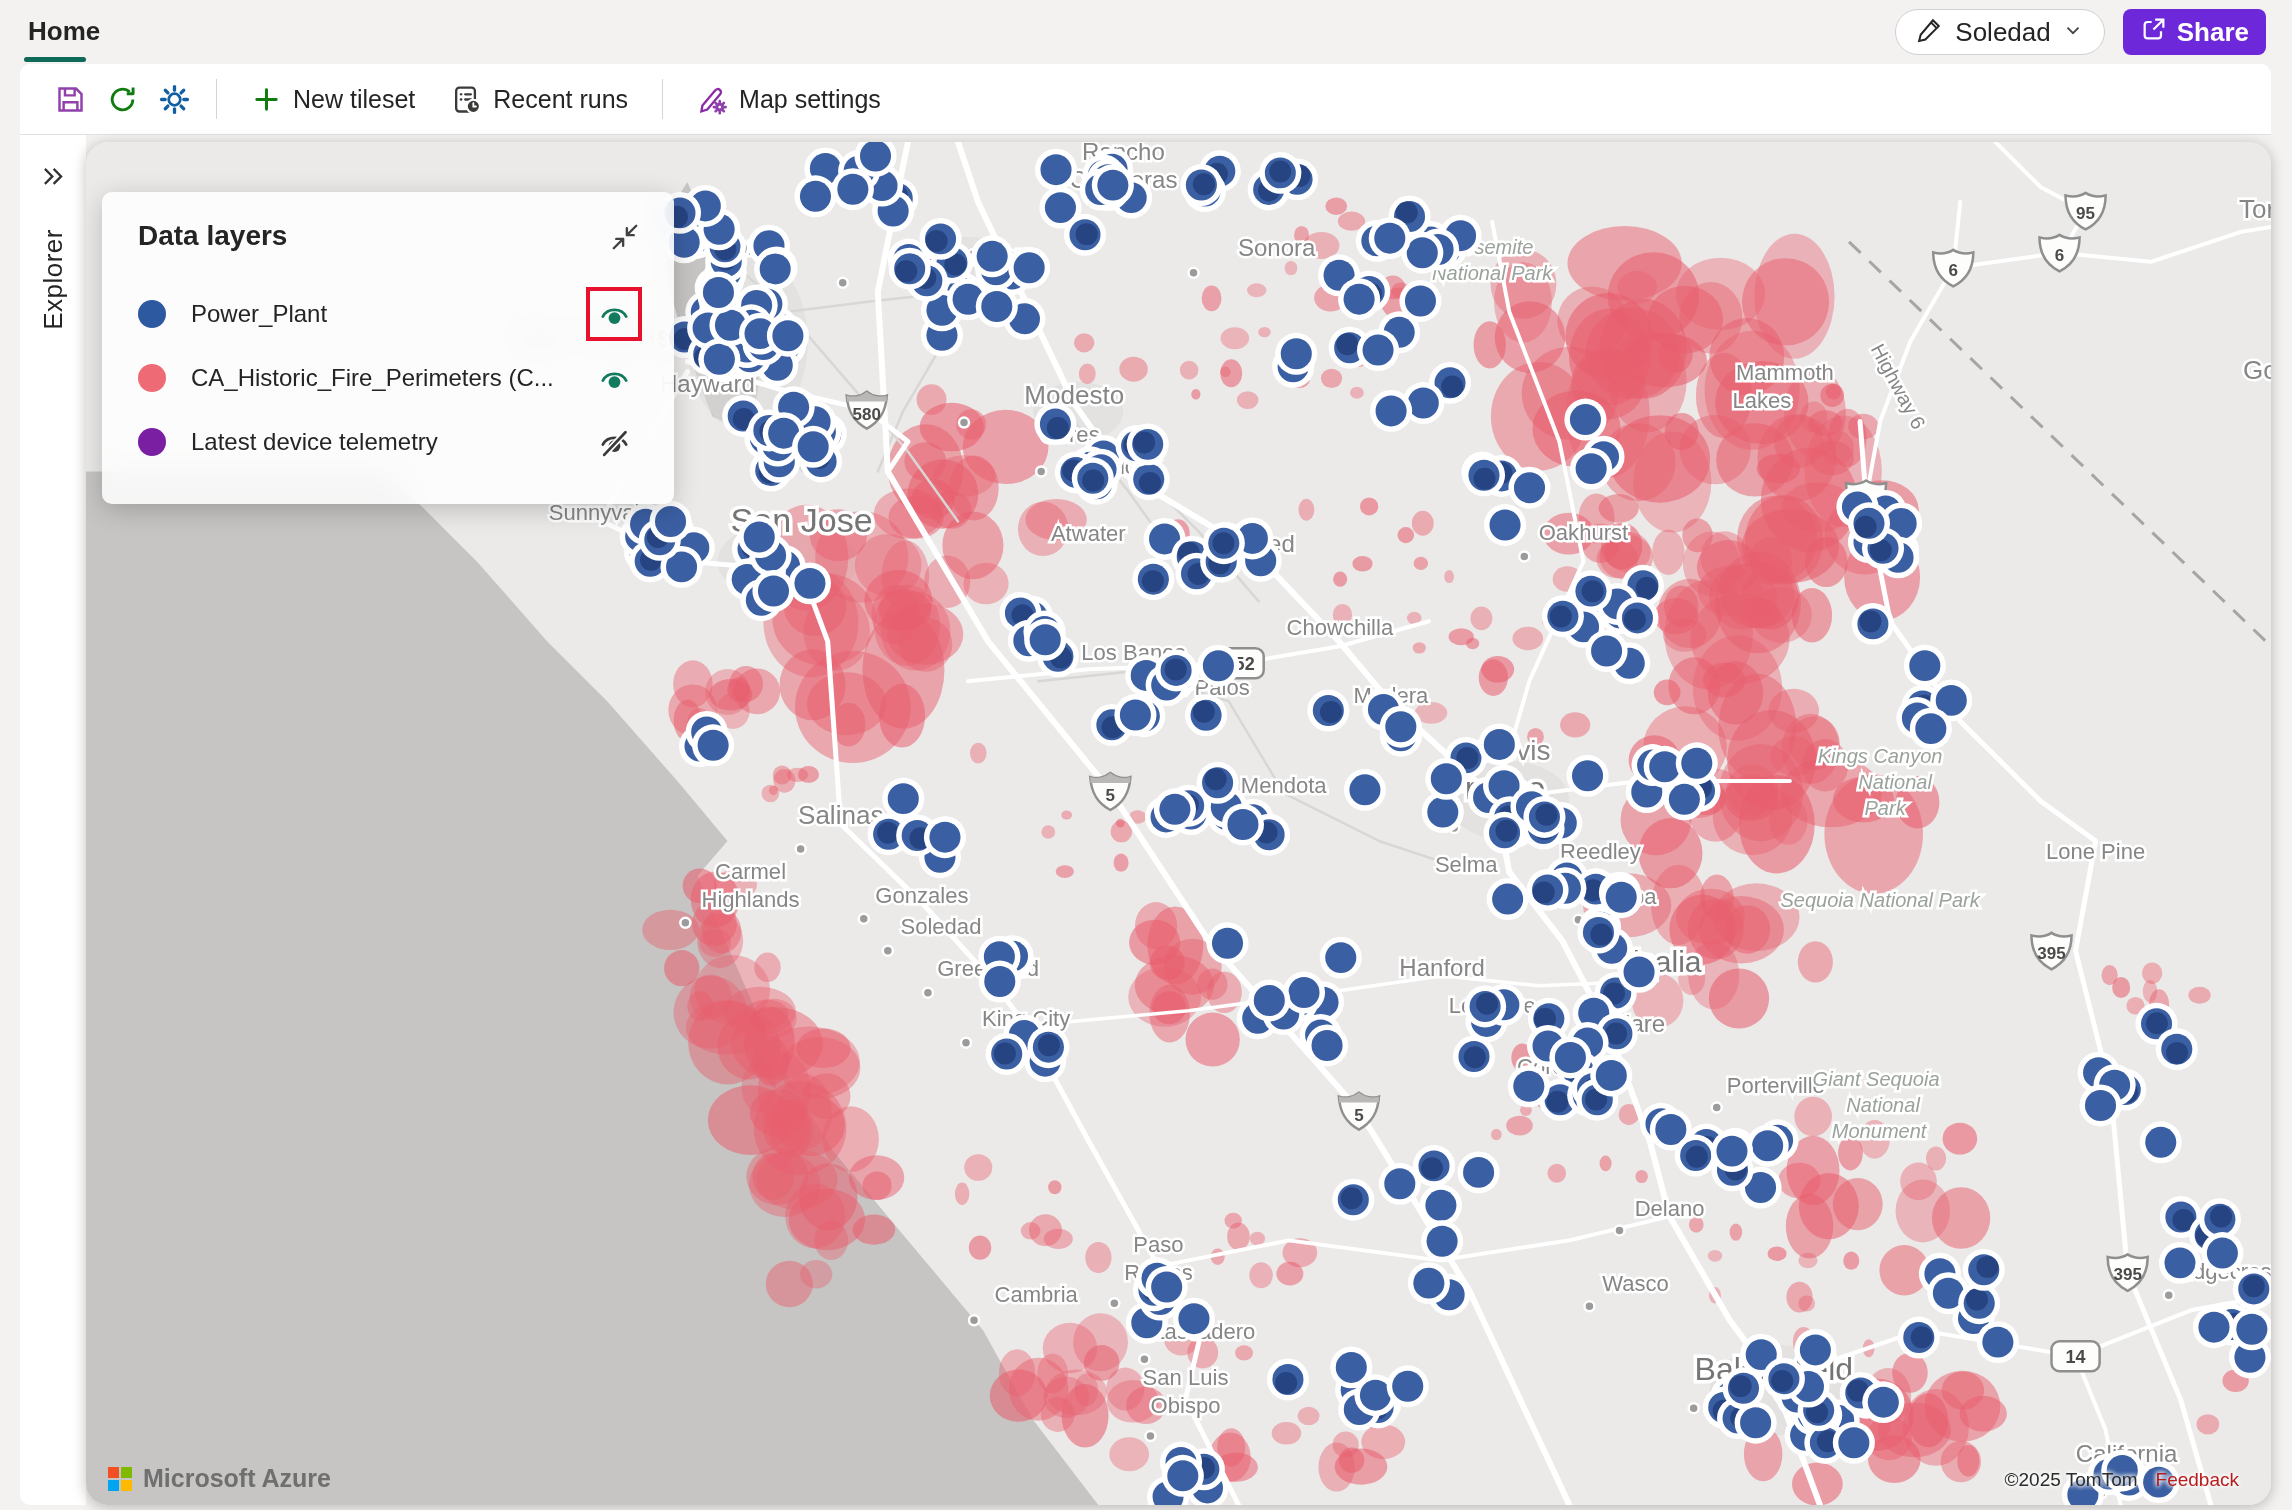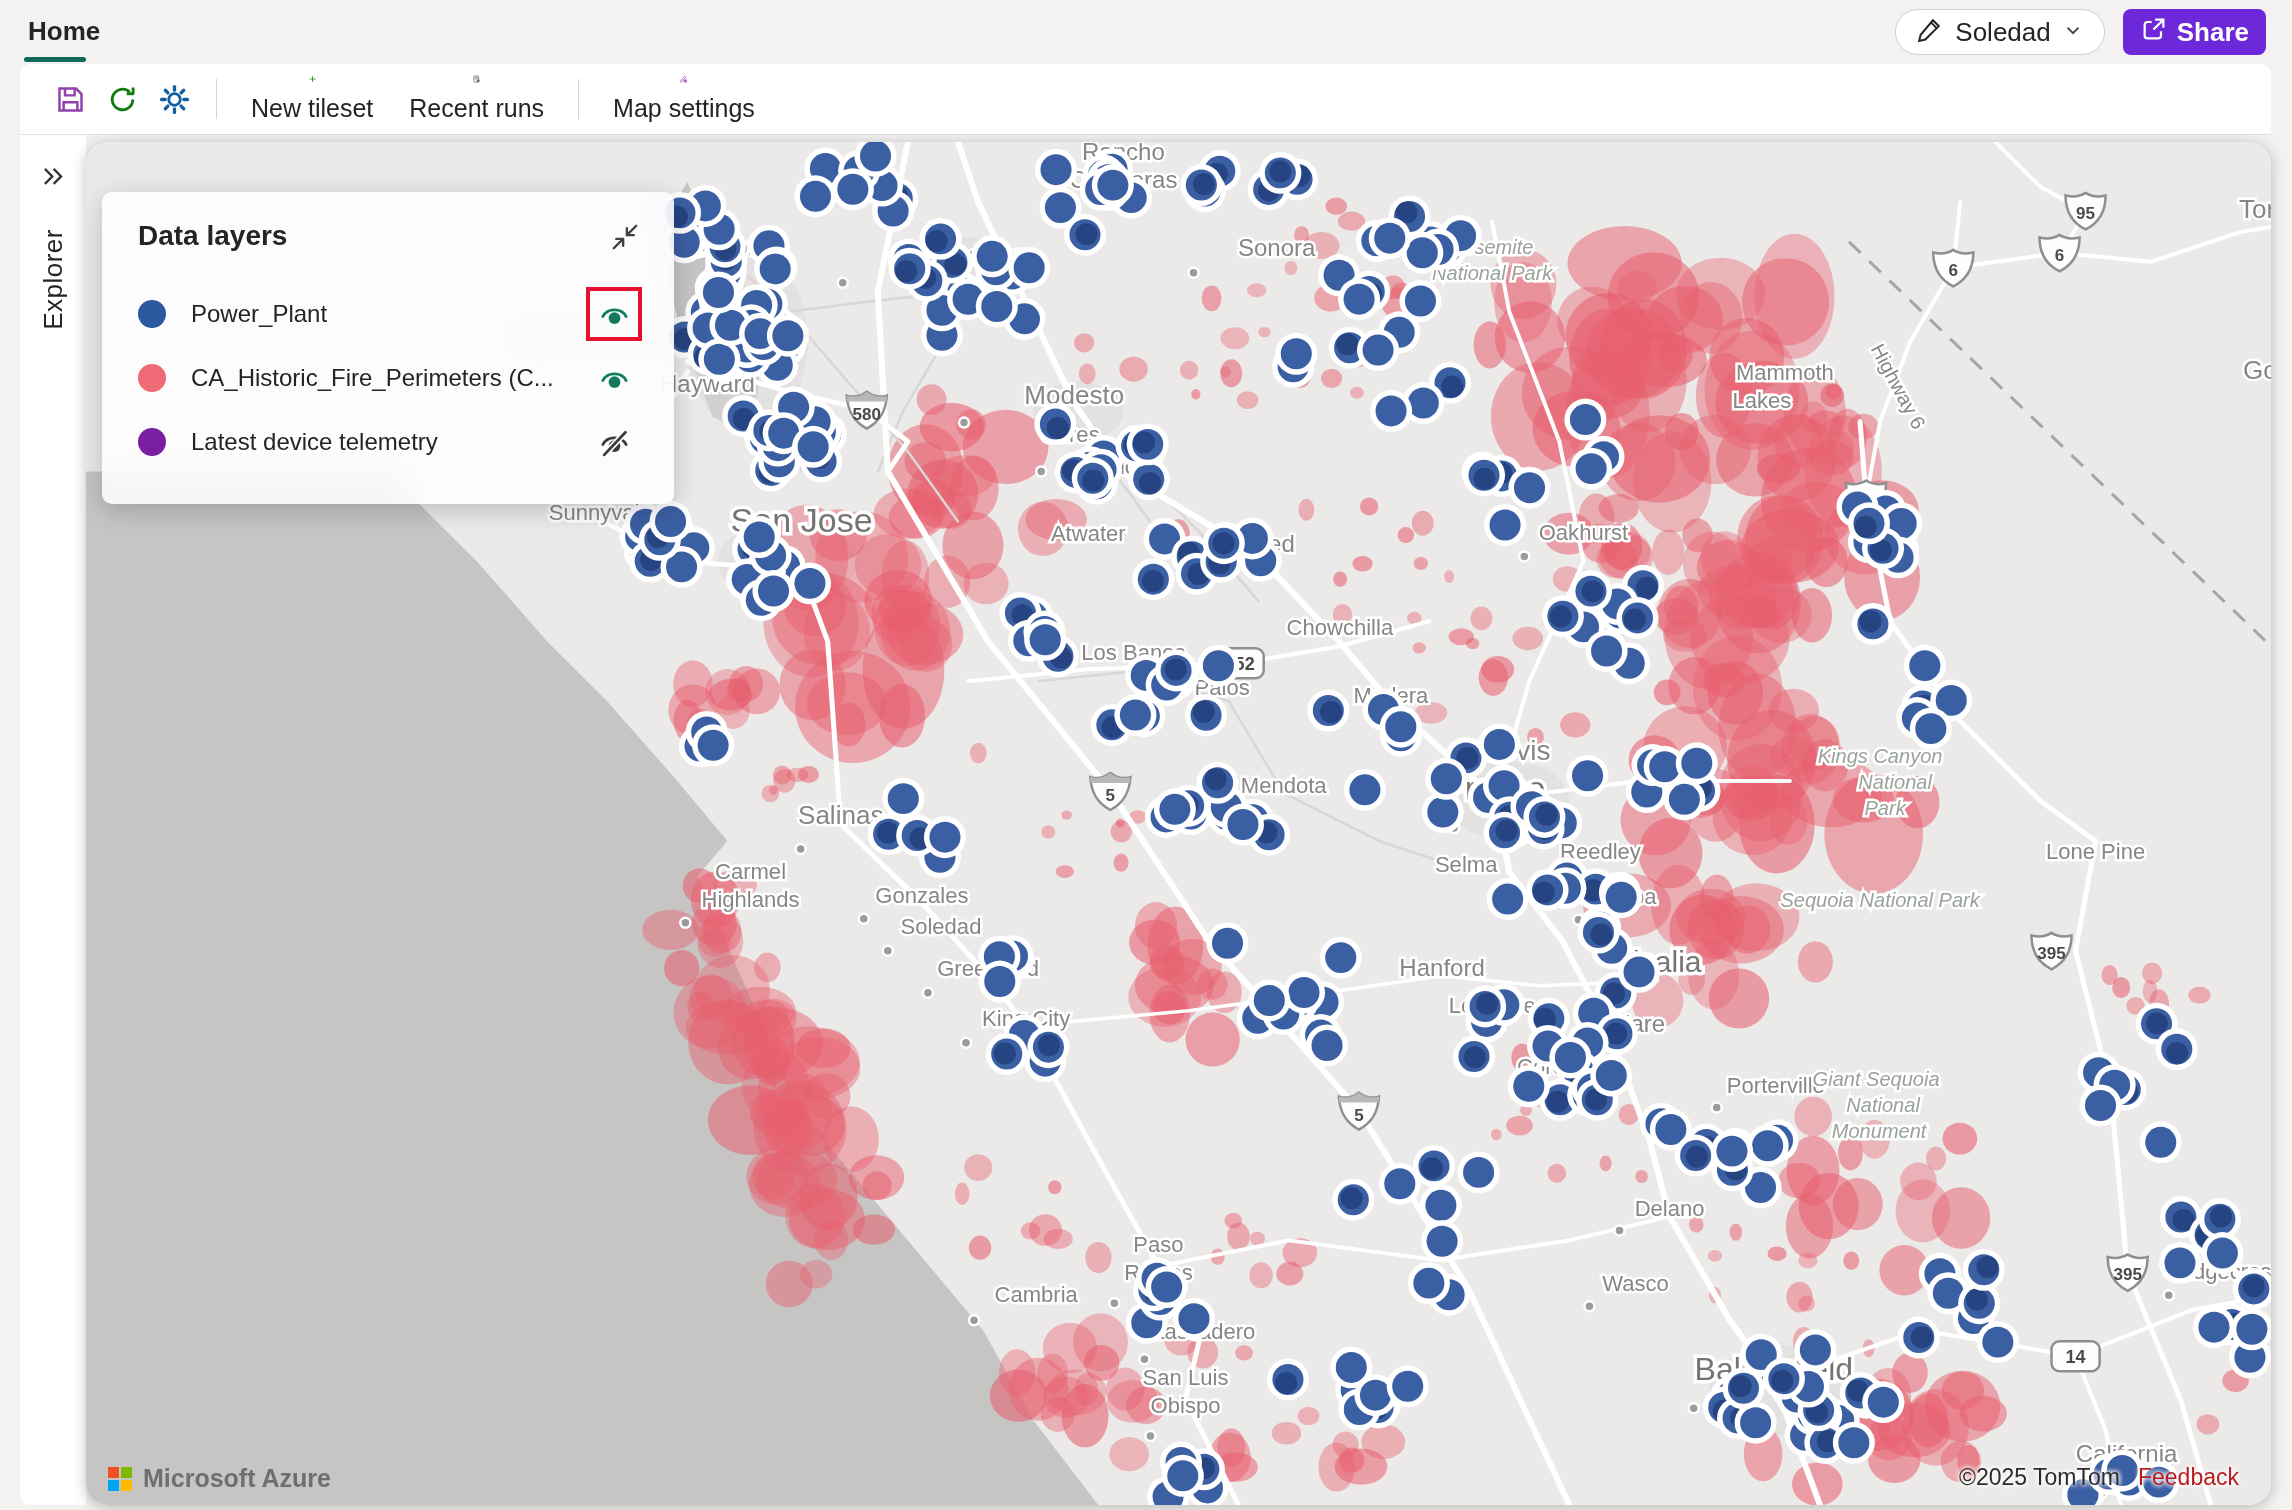--- a/index.html
+++ b/index.html
@@ -20,21 +20,21 @@
                background:#6d28d9; border:none; border-radius:8px; font-size:26px; font-weight:700; color:#fff; cursor:pointer; }
   
   .toolbar { position:absolute; left:20px; right:21px; top:64px; height:71px; background:#fff;
              border-radius:10px 10px 0 0; border-bottom:1px solid #e3e1df;
              display:flex; align-items:center; padding-left:26px; gap:4px; }
   .icon-btn { width:48px; height:48px; display:flex; align-items:center; justify-content:center;
               background:none; border:none; border-radius:6px; cursor:pointer; }
   .icon-btn svg { width:33px; height:33px; }
   .tb-divider { width:1px; height:40px; background:#d6d4d2; margin:0 14px; }
   .tb-btn { display:flex; align-items:center; gap:11px; font-size:25px; color:#242424;
-            background:none; border:none; padding:0 16px; height:48px; border-radius:6px; cursor:pointer; white-space:nowrap;flex-direction:column; }
+            background:none; border:none; padding:0 16px; height:48px; border-radius:6px; cursor:pointer; white-space:nowrap; }
   .tb-btn svg { width:31px; height:31px; }
   
   .content { position:absolute; left:20px; right:21px; top:135px; bottom:5px; }
   .explorer { position:absolute; left:0; top:0; bottom:0; width:66px; background:#fff;
               border-radius:0 0 0 10px; display:flex; flex-direction:column; align-items:center; padding-top:20px; }
   .explorer-toggle { background:none; border:none; width:44px; height:44px; display:flex;
                      align-items:center; justify-content:center; cursor:pointer; }
   .explorer-label { margin-top:30px; writing-mode:vertical-rl; transform:rotate(180deg);
                     font-size:26px; color:#242424; letter-spacing:0.5px; }
   .map-card { position:absolute; left:66px; top:7px; right:0; bottom:0; border-radius:22px;
@@ -59,21 +59,21 @@
   .eye-btn svg { width:33px; height:33px; }
   .eye-btn.hl { outline:4px solid #e8112d; outline-offset:0px; }
   
   .azure { position:absolute; left:22px; bottom:12px; display:flex; align-items:center; gap:11px; }
   .ms-logo { display:grid; grid-template-columns:11px 11px; gap:2px; }
   .ms-logo span { width:11px; height:11px; display:block; }
   .ms-logo .s1{background:#f25022} .ms-logo .s2{background:#7fba00}
   .ms-logo .s3{background:#00a4ef} .ms-logo .s4{background:#ffb900}
   .azure-text { font-size:25px; color:#6f6f6f; font-weight:600; }
   .attrib { position:absolute; right:32px; bottom:14px; display:flex; gap:18px; align-items:baseline;
-            font-size:23px; color:#2b2b2b; text-shadow:0 0 5px #fff,0 0 5px #fff,0 0 5px #fff; }
+            font-size:19px; color:#2b2b2b; text-shadow:0 0 5px #fff,0 0 5px #fff,0 0 5px #fff; }
   .attrib .fb { color:#b91c1c; cursor:pointer; }
 </style>
 </head>
 <body>
 
 <div class="topbar">
   <div class="home-tab">Home</div>
   <div class="home-underline"></div>
   <div class="topbar-right">
     <button class="editing-btn">

